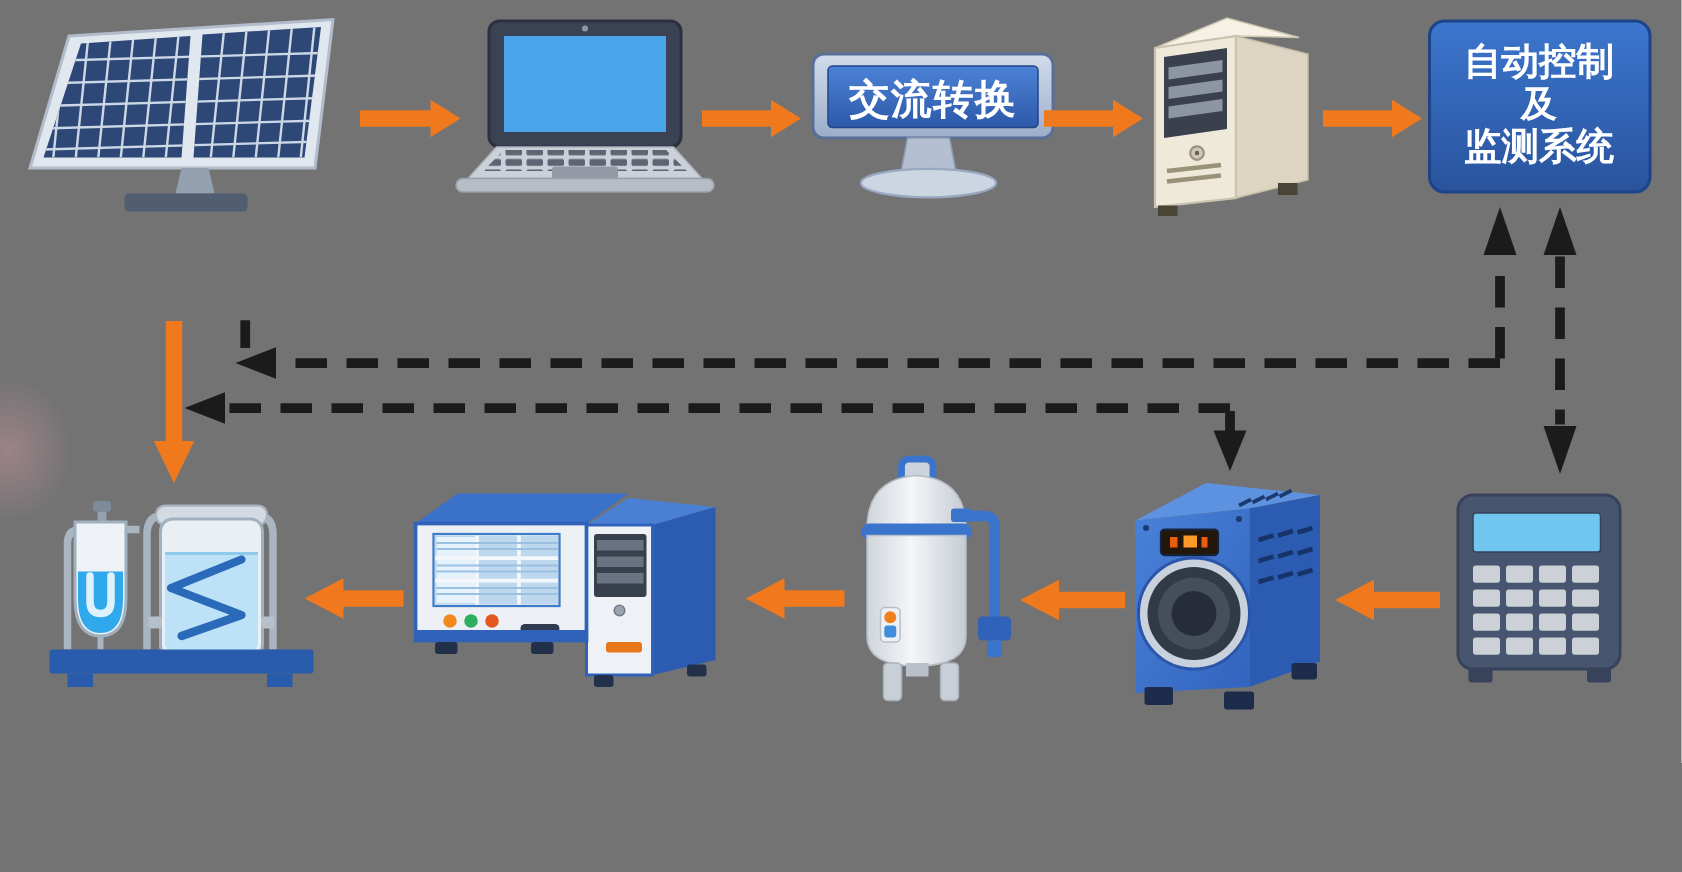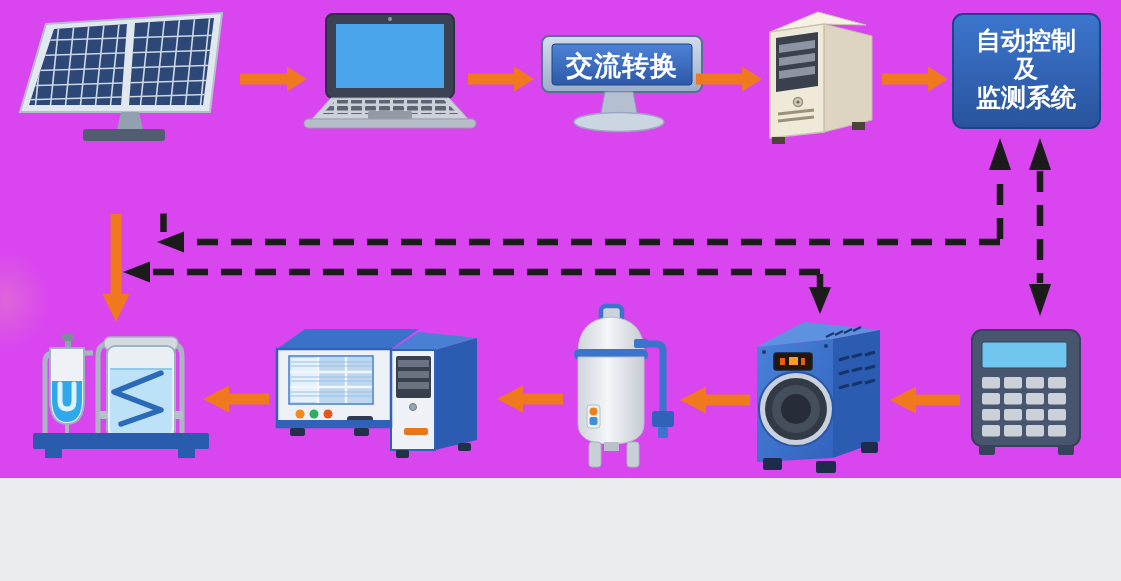--- a/index.html
+++ b/index.html
@@ -1,16 +1,16 @@
 <!DOCTYPE html>
 <html><head>
 <meta charset="utf-8">
 <style>
   html,body{margin:0;padding:0;background:#e9edf0;}
-  .canvas{position:relative;width:1121px;height:478px;background:#d946ef;overflow:hidden;
+  .canvas{position:relative;width:1121px;height:581px;background:#737373;overflow:hidden;
           font-family:"DejaVu Sans","Liberation Sans",sans-serif;}
   svg{position:absolute;left:0;top:0;}
   svg text{font-family:"DejaVu Sans","Liberation Sans",sans-serif;}
 </style>
 </head>
 <body>
 
 <div class="canvas">
 <svg width="1121" height="581" viewBox="0 0 1121 581">
   <defs>

